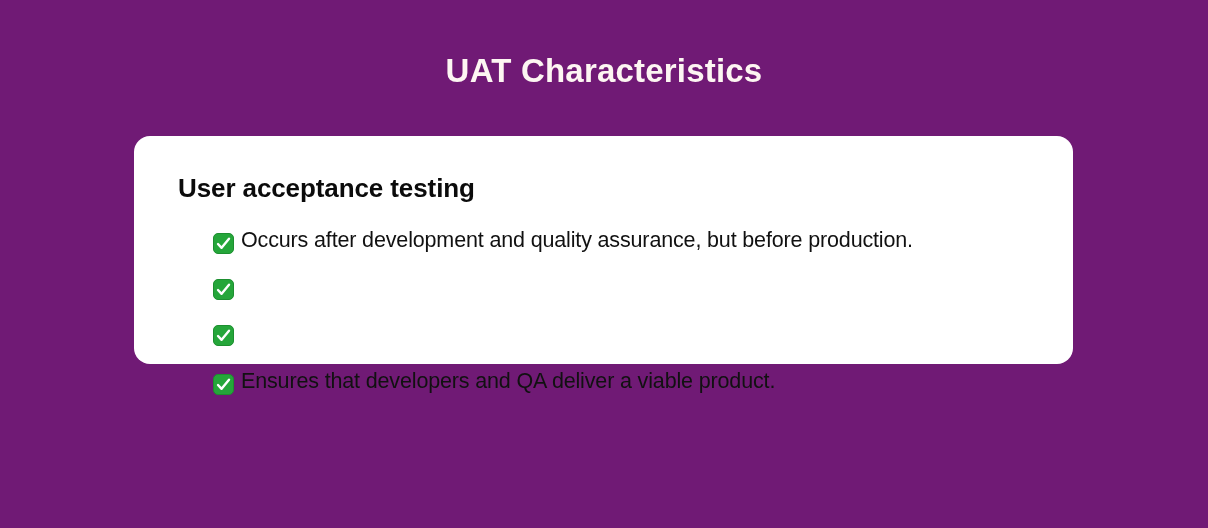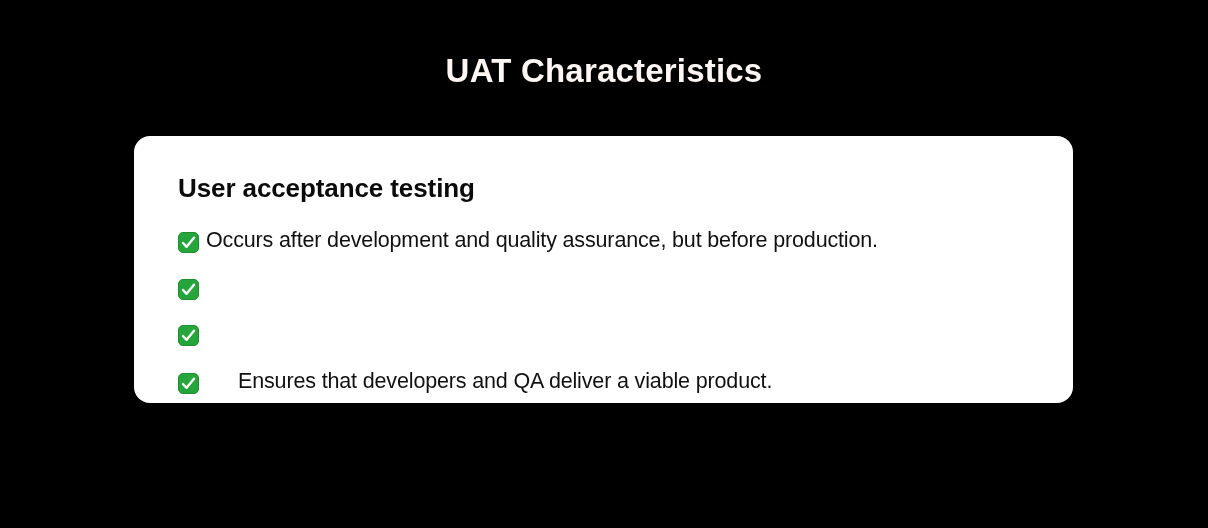--- a/index.html
+++ b/index.html
@@ -10,21 +10,21 @@
     width: 1208px;
     height: 528px;
     overflow: hidden;
     font-family: "Liberation Sans", sans-serif;
   }
 
   #slide {
     position: relative;
     width: 1208px;
     height: 528px;
-    background: #000000;
+    background: #701a75;
     box-sizing: border-box;
   }
 
   #slide-title {
     position: absolute;
     top: 50px;
     left: 0;
     width: 1208px;
     text-align: center;
     font-size: 33px;
@@ -33,21 +33,21 @@
     letter-spacing: 0.2px;
     line-height: 42px;
     white-space: nowrap;
   }
 
   #content-card {
     position: absolute;
     left: 134px;
     top: 136px;
     width: 939px;
-    height: 267px;
+    height: 228px;
     background: #ffffff;
     border-radius: 16px;
     box-sizing: border-box;
     padding: 36px 44px 30px 44px;
   }
 
   #card-heading {
     font-size: 26px;
     font-weight: bold;
     color: #0b0b0b;
@@ -58,27 +58,27 @@
   }
 
   #checklist {
     list-style: none;
     margin: 0;
     padding: 0;
   }
 
   .check-item {
     display: flex;
-    align-items: center;
+    align-items: flex-end;
     margin-bottom: 21px;
     line-height: 28px;
+    margin-left: 35px;
   }
   .check-item:last-child {
     margin-bottom: 0;
-    gap: 32px;
   }
 
   .check-icon {
     flex: 0 0 auto;
     width: 21px;
     height: 21px;
     margin-top: 4px;
     margin-right: 7px;
     display: block;
   }

